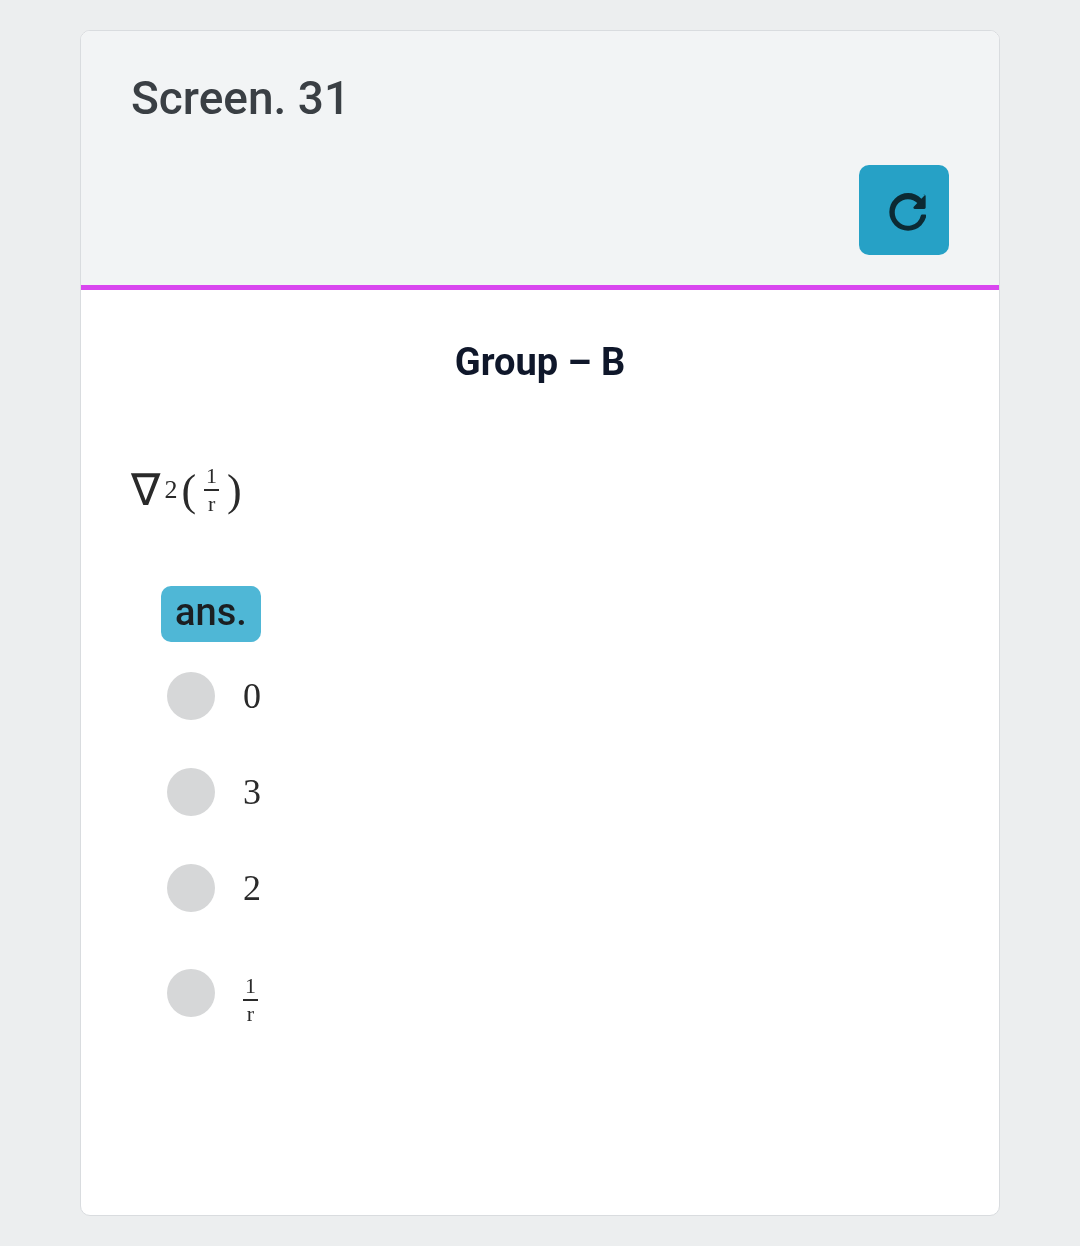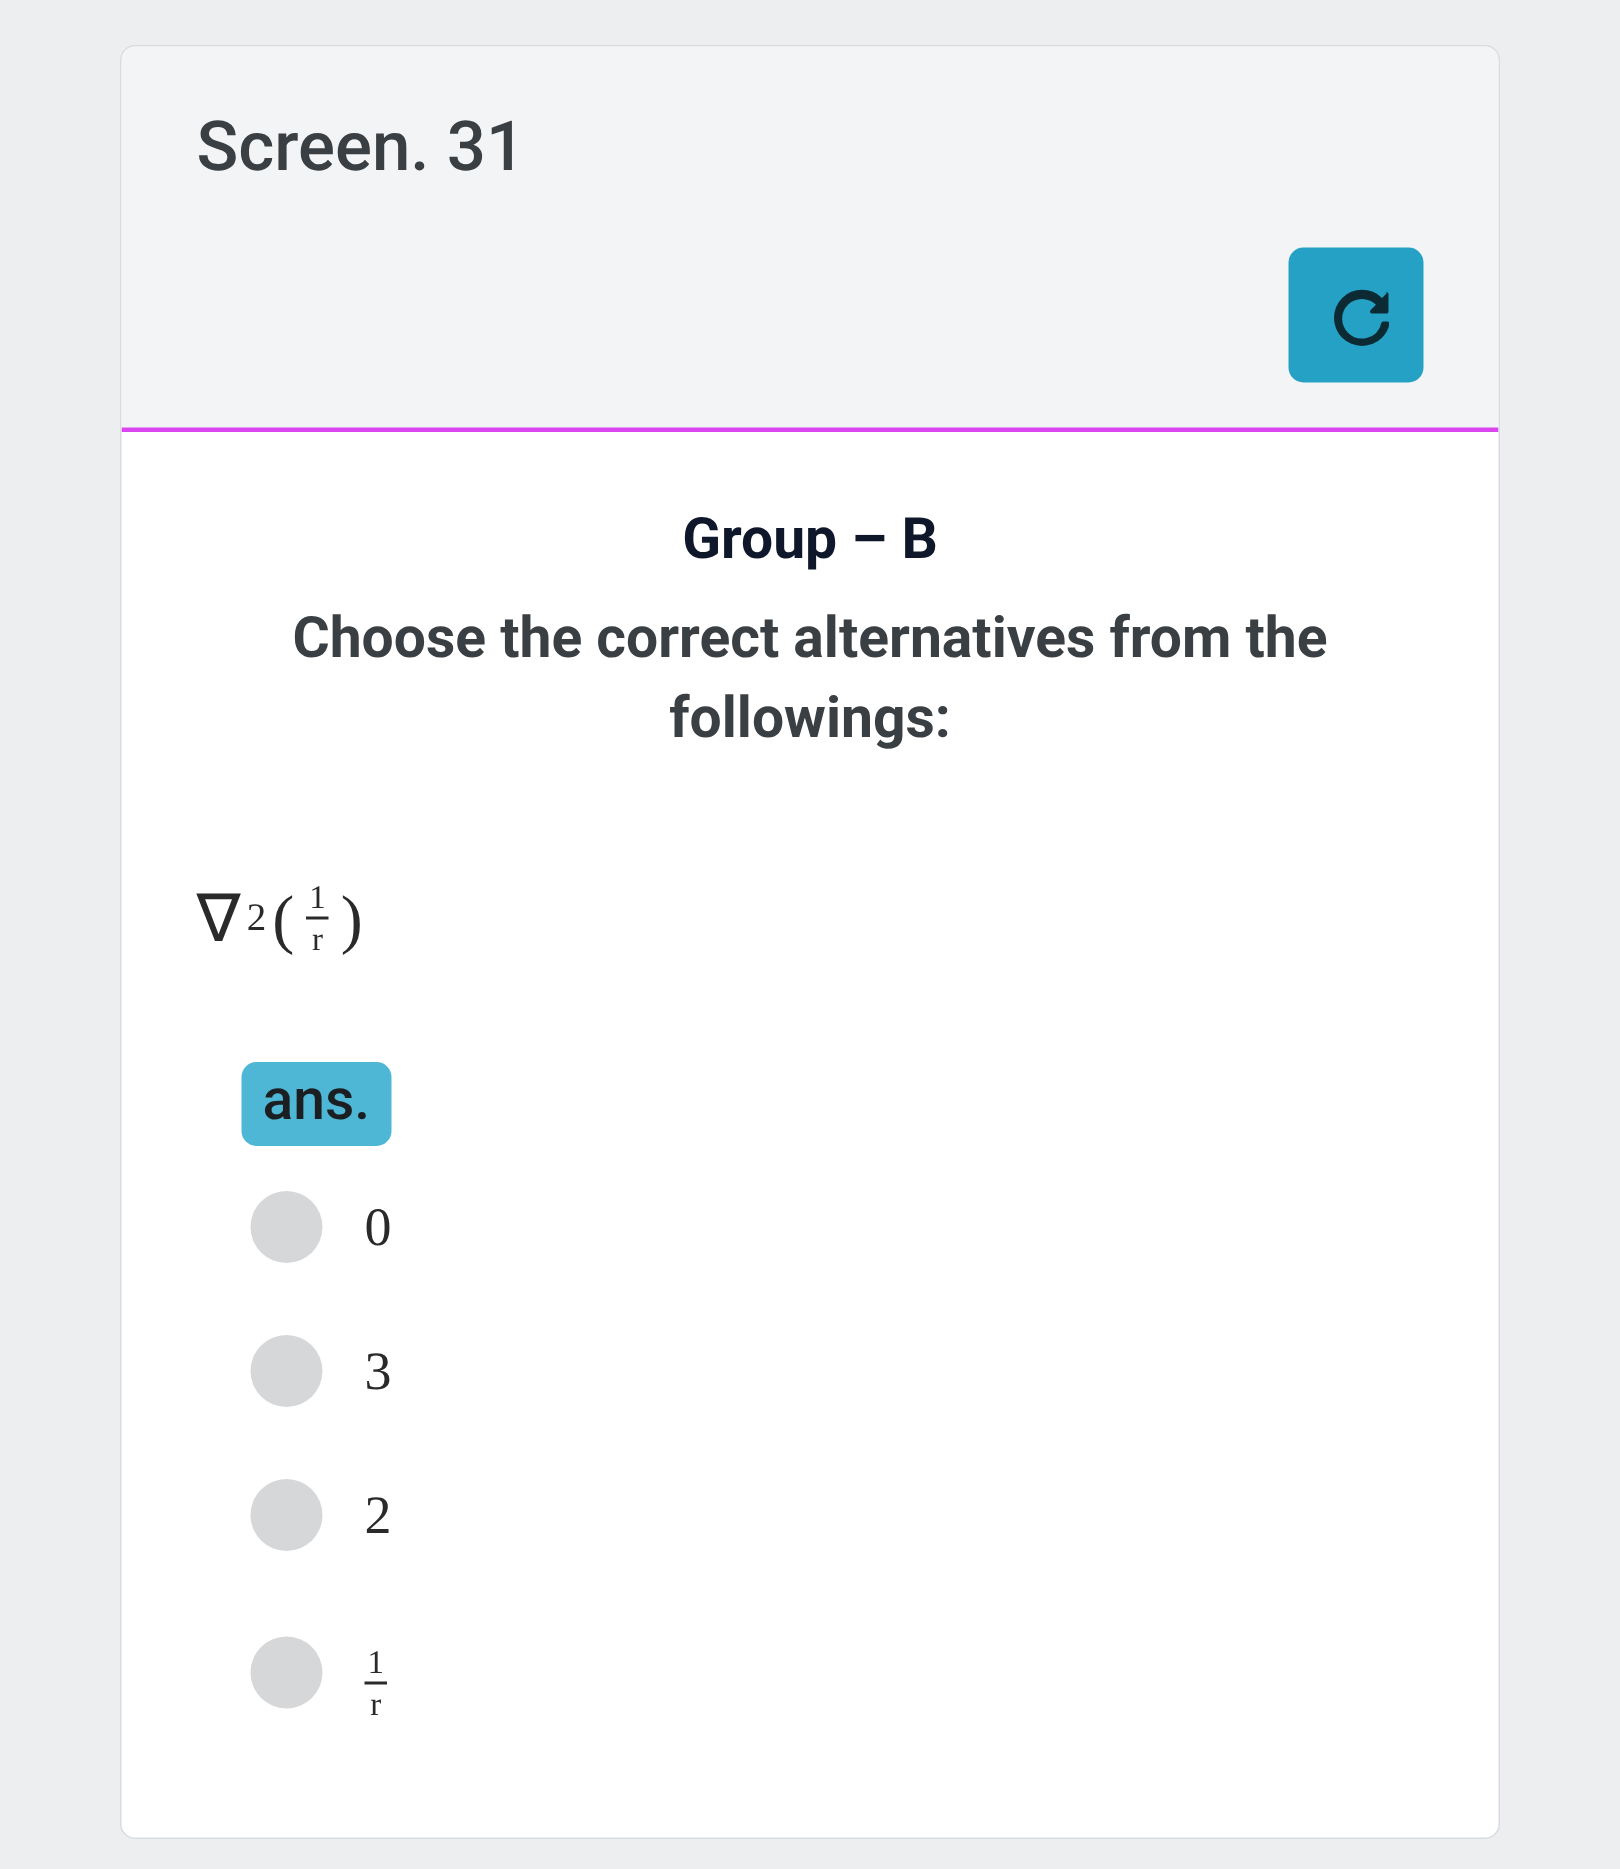--- a/index.html
+++ b/index.html
@@ -18,21 +18,21 @@
   }
   .card {
     background: #ffffff;
     border: 1px solid #d9dcdf;
     border-radius: 10px;
     overflow: hidden;
     min-height: 1186px;
   }
   .card-header {
     background: #f2f4f5;
-    border-bottom: 3px solid #d946ef;
+    border-bottom: 5px solid #d946ef;
     padding: 40px 50px 30px 50px;
   }
   .card-title {
     font-size: 46px;
     font-weight: 500;
     color: #3a3f44;
     margin: 0 0 40px 0;
   }
   .header-actions {
     display: flex;
@@ -164,21 +164,20 @@
             <svg viewBox="0 0 512 512" xmlns="http://www.w3.org/2000/svg">
               <path d="M500.33 93.53l-42.06 42.06a218 218 0 0 0-309.27 0 218 218 0 0 0 0 308.54 218 218 0 0 0 308.54 0 217 217 0 0 0 58.3-106.13 16 16 0 0 0-15.7-19.3h-32.6a16 16 0 0 0-15.5 12 154 154 0 0 1-258.6 74.2 154 154 0 0 1 0-217.4 154 154 0 0 1 217.4 0l-41.1 41.1c-10.1 10.1-2.9 27.3 11.3 27.3H492c8.8 0 16-7.2 16-16V104.8c0-14.2-17.2-21.4-27.3-11.3z"></path>
             </svg>
           </span>
         </button>
       </div>
     </div>
 
     <div class="card-body">
       <p class="group-heading">Group – B</p>
-      <p class="instruction">Choose the correct alternatives from the followings:</p>
 
       <div class="question-block">
         <div class="formula">
           <span class="nabla">∇</span>
             <sup>2</sup>
           <span>(</span>
           <span class="frac">
             <span class="num">1</span>
             <span class="bar"></span>
             <span class="den">r</span>

